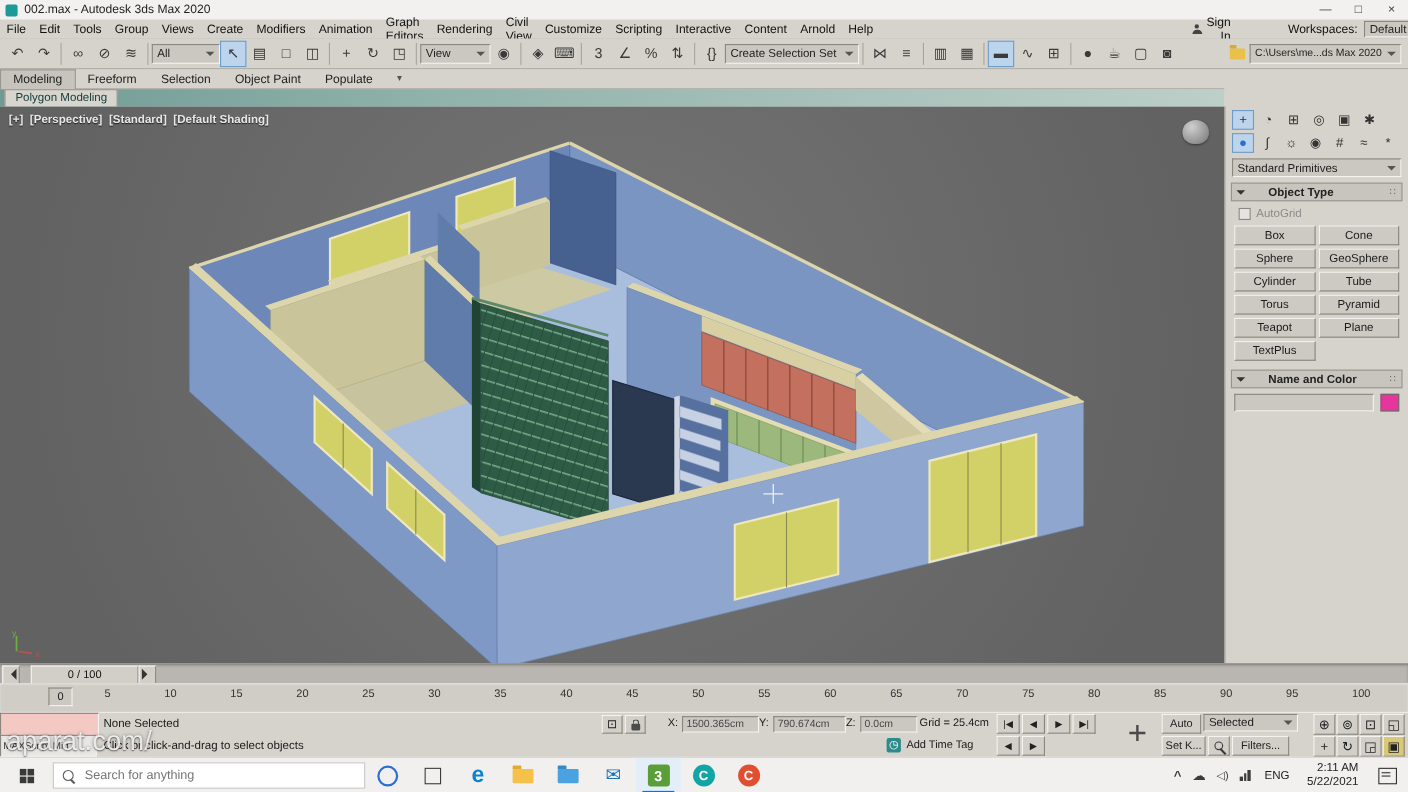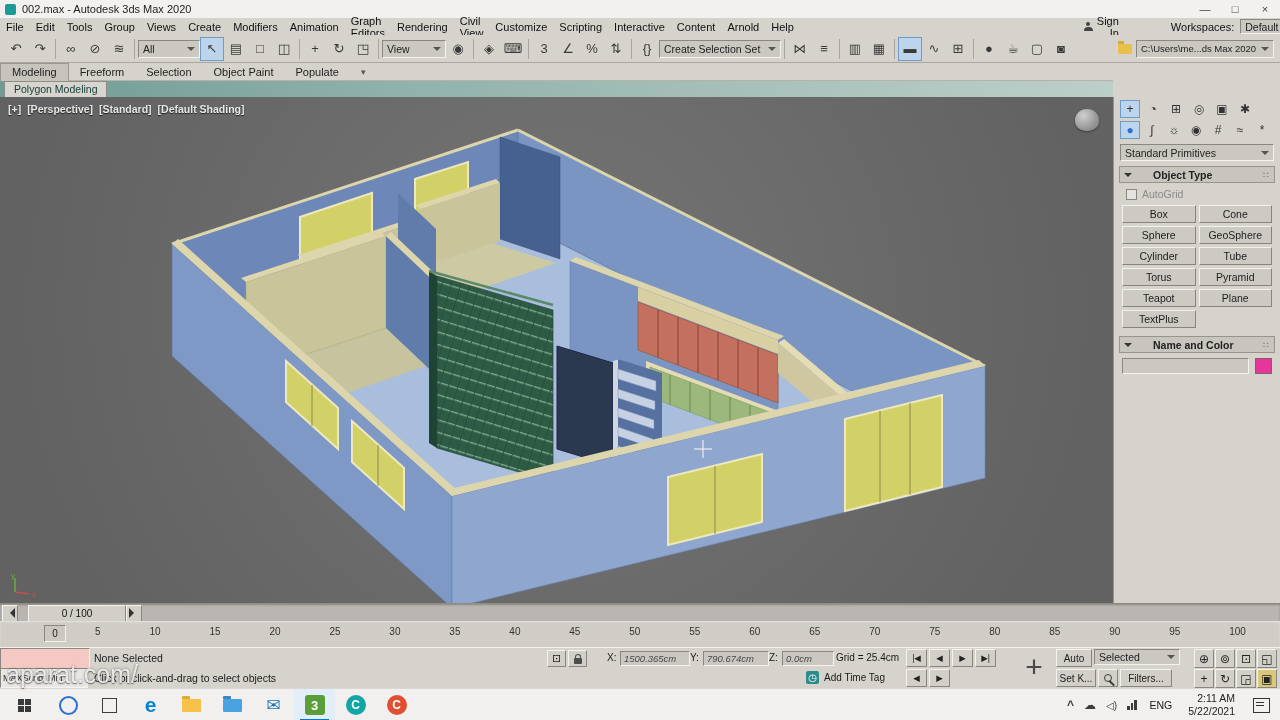--- a/index.html
+++ b/index.html
@@ -54,21 +54,21 @@
   #timeline{left:0;top:603px;width:1280px;height:18px;background:#b9b6b1;border-top:1px solid #8d8a83;box-shadow:inset 0 1px 2px rgba(0,0,0,.25);}
   .tl-arrow{position:absolute;top:1px;width:14px;height:15px;}
   .tri-l{width:0;height:0;border:5px solid transparent;border-right-color:#333;margin:2px auto;}
   .tri-r{width:0;height:0;border:5px solid transparent;border-left-color:#333;margin:2px auto;}
   #tl-handle{position:absolute;left:28px;top:1px;width:96px;height:15px;display:flex;align-items:center;justify-content:center;font-size:10px;color:#111;}
   #trackbar{left:0;top:621px;width:1280px;height:26px;background:#d0cdc7;border-bottom:1px solid #9a978f;box-shadow:inset 0 1px 2px rgba(255,255,255,.5);}
   #tb-marker{position:absolute;left:44px;top:4px;width:20px;height:15px;display:flex;align-items:center;justify-content:center;font-size:10px;}
   #tb-ticks{position:absolute;left:95px;right:34px;top:5px;display:flex;justify-content:space-between;font-size:10px;color:#333;}
   
   #statusbar{left:0;top:647px;width:1280px;height:41px;background:#d6d3cc;border-top:1px solid #f2f1ee;}
-  .sfield{font-size:9.5px;color:#474747;display:flex;align-items:center;padding:0 3px;font-style:italic;}
+  .sfield{font-size:9.5px;color:#474747;display:flex;align-items:center;padding:0 3px;}
   .sbtn{display:flex;align-items:center;justify-content:center;font-size:8.5px;color:#222;}
   .lock{width:8px;height:6px;background:#4c4c4c;border-radius:1px;position:relative;margin-top:4px;}
   .lock:before{content:"";position:absolute;top:-4px;left:1px;width:4px;height:4px;border:1.5px solid #4c4c4c;border-bottom:none;border-radius:3px 3px 0 0;}
   .keyico{width:6px;height:6px;border:1.5px solid #3c3c3c;border-radius:50%;position:relative;}
   .keyico:after{content:"";position:absolute;left:5px;top:5px;width:7px;height:1.5px;background:#3c3c3c;transform:rotate(45deg);transform-origin:0 0;}
   .clockico{width:13px;height:13px;background:#2e8b8b;border-radius:2px;color:#fff;font-size:10px;display:flex;align-items:center;justify-content:center;}
   
   #taskbar{left:0;top:688px;width:1280px;height:32px;background:#f1f0ef;border-top:1px solid #d9d8d7;display:flex;align-items:center;}
   #startbtn{width:48px;height:32px;display:flex;align-items:center;justify-content:center;}
   .winlogo{display:grid;grid-template-columns:6px 6px;grid-template-rows:6px 6px;gap:1px;}
@@ -497,20 +497,24 @@
 
   <div id="taskbar" class="abs">
     <div id="startbtn">
       <span class="winlogo">
           <span></span>
           <span></span>
           <span></span>
           <span></span>
         </span>
     </div>
+    <div id="searchbox">
+      <span class="mag"></span>
+      <input placeholder="Search for anything" style="">
+    </div>
     <div class="tb-app">
         <span class="ring"></span>
       </div>
     <div class="tb-app">
         <span class="tview"></span>
       </div>
     <div class="tb-app">
         <span class="edge-e">e</span>
       </div>
     <div class="tb-app">

